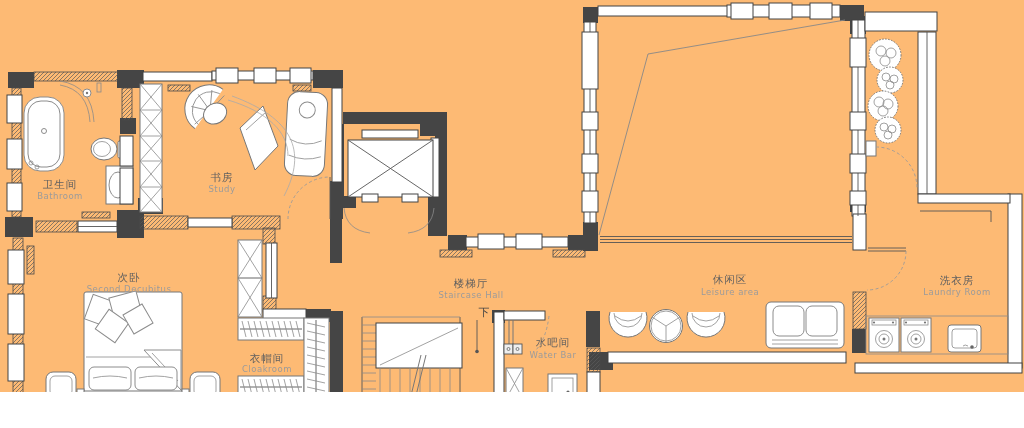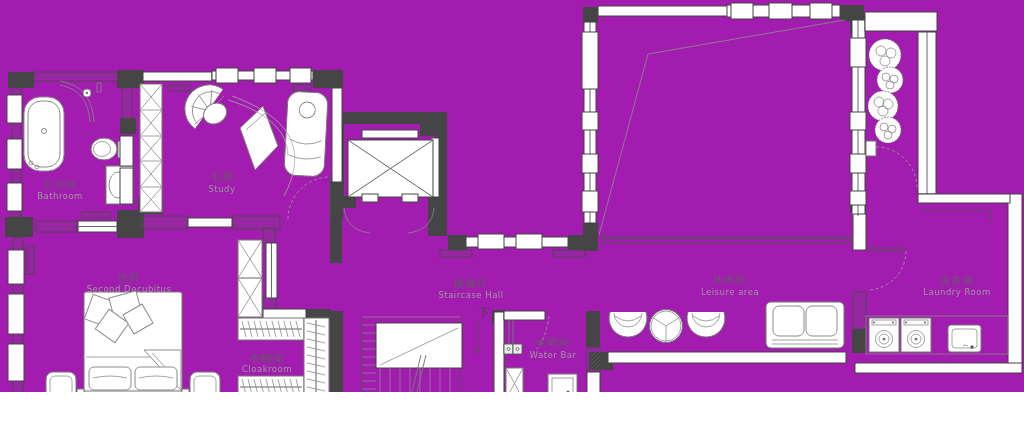--- a/index.html
+++ b/index.html
@@ -1,16 +1,16 @@
 <!DOCTYPE html>
 <html><head>
 <meta charset="utf-8">
 <style>
   html,body{margin:0;padding:0;background:#fff;}
-  #stage{position:relative;width:1024px;height:392px;background:#a21caf;overflow:hidden;
+  #stage{position:relative;width:1024px;height:392px;background:#fdba74;overflow:hidden;
          font-family:"DejaVu Sans","Liberation Sans",sans-serif;}
   svg{position:absolute;left:0;top:0;}
   text{font-family:"DejaVu Sans","Liberation Sans",sans-serif;}
   .zh{font-size:10.5px;fill:#5f5f5f;letter-spacing:1px;}
   .en{font-size:8.5px;fill:#9b9b9b;letter-spacing:.5px;}
   .dir{font-size:11px;fill:#444;}
   .wall{fill:#454545;stroke:none;}
   .band{fill:#ffffff;stroke:#424242;stroke-width:1;}
   .hat{fill:url(#hatch);stroke:#4a4a4a;stroke-width:.8;}
   .win{fill:#ffffff;stroke:#444;stroke-width:1;}

